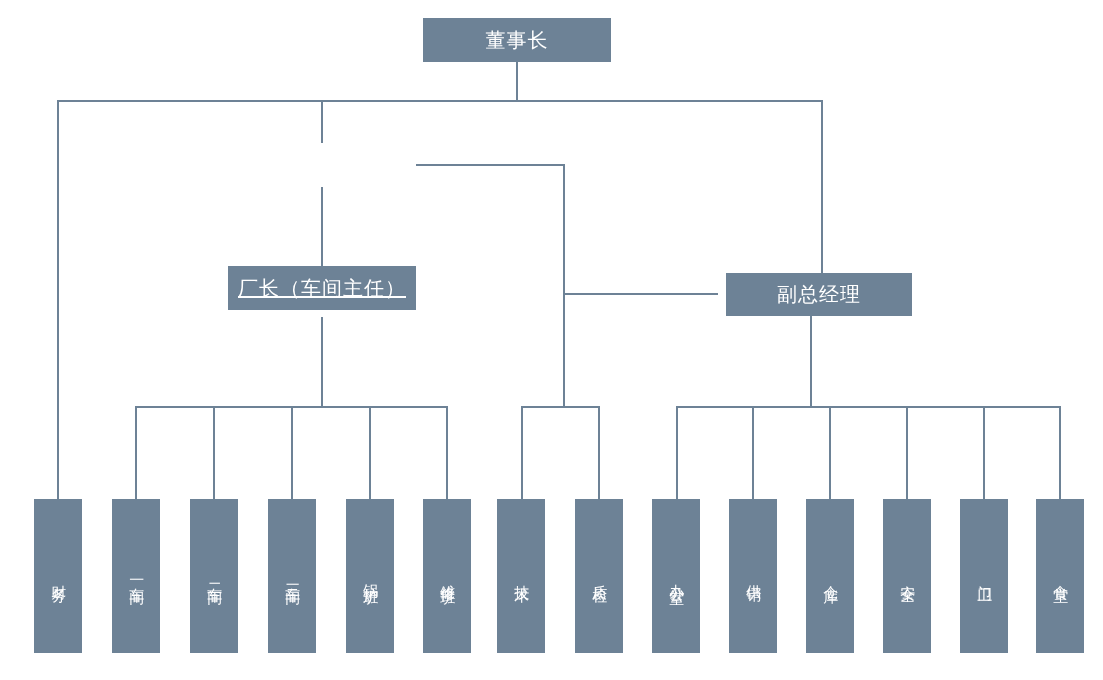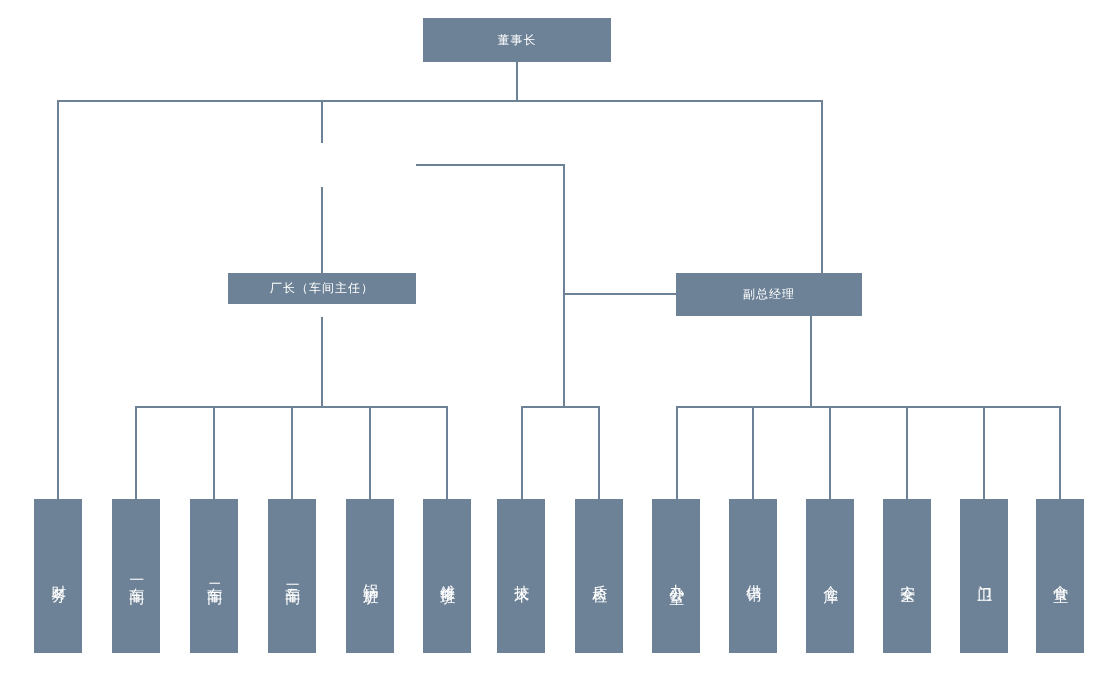--- a/index.html
+++ b/index.html
@@ -23,21 +23,21 @@
     background: #6d8296;
     color: #ffffff;
     box-sizing: border-box;
     display: flex;
     align-items: center;
     justify-content: center;
     text-align: center;
     letter-spacing: 1px;
   }
   .org-node.horizontal {
-    font-size: 12px;
+    font-size: 20px;
     line-height: 1.25;
     padding: 0 8px;
   }
   .org-node.vertical {
     font-size: 15px;
     line-height: 1.3;
     writing-mode: vertical-rl;
     text-orientation: upright;
     letter-spacing: 3px;
     padding: 6px 0;
@@ -77,34 +77,34 @@
   <div class="edge v" style="left:821px; top:100px; height:173px;"></div>
 
 
   <div class="edge v" style="left:321px; top:187px; height:86px;"></div>
 
   <div class="edge h" style="left:416px; top:164px; width:149px;"></div>
   <div class="edge v" style="left:563px; top:164px; height:244px;"></div>
 
   <div class="edge h" style="left:563px; top:293px; width:155px;"></div>
 
-  <div class="org-node horizontal" style="left:228px; top:273px; width:188px; height:31px;">
+  <div class="org-node horizontal" style="left:228px; top:266px; width:188px; height:44px;text-decoration:underline;">
     <span class="node-label">厂长（车间主任）</span>
   </div>
 
   <div class="edge v" style="left:321px; top:317px; height:91px;"></div>
   <div class="edge h" style="left:135px; top:406px; width:313px;"></div>
 
   <div class="edge v" style="left:135px; top:406px; height:93px;"></div>
   <div class="edge v" style="left:213px; top:406px; height:93px;"></div>
   <div class="edge v" style="left:291px; top:406px; height:93px;"></div>
   <div class="edge v" style="left:369px; top:406px; height:93px;"></div>
   <div class="edge v" style="left:446px; top:406px; height:93px;"></div>
 
-  <div class="org-node horizontal" style="left:676px; top:273px; width:186px; height:43px;">
+  <div class="org-node horizontal" style="left:726px; top:273px; width:186px; height:43px;">
     <span class="node-label">副总经理</span>
   </div>
 
   <div class="edge v" style="left:810px; top:316px; height:92px;"></div>
   <div class="edge h" style="left:676px; top:406px; width:385px;"></div>
 
   <div class="edge v" style="left:676px; top:406px; height:93px;"></div>
   <div class="edge v" style="left:752px; top:406px; height:93px;"></div>
   <div class="edge v" style="left:829px; top:406px; height:93px;"></div>
   <div class="edge v" style="left:906px; top:406px; height:93px;"></div>

